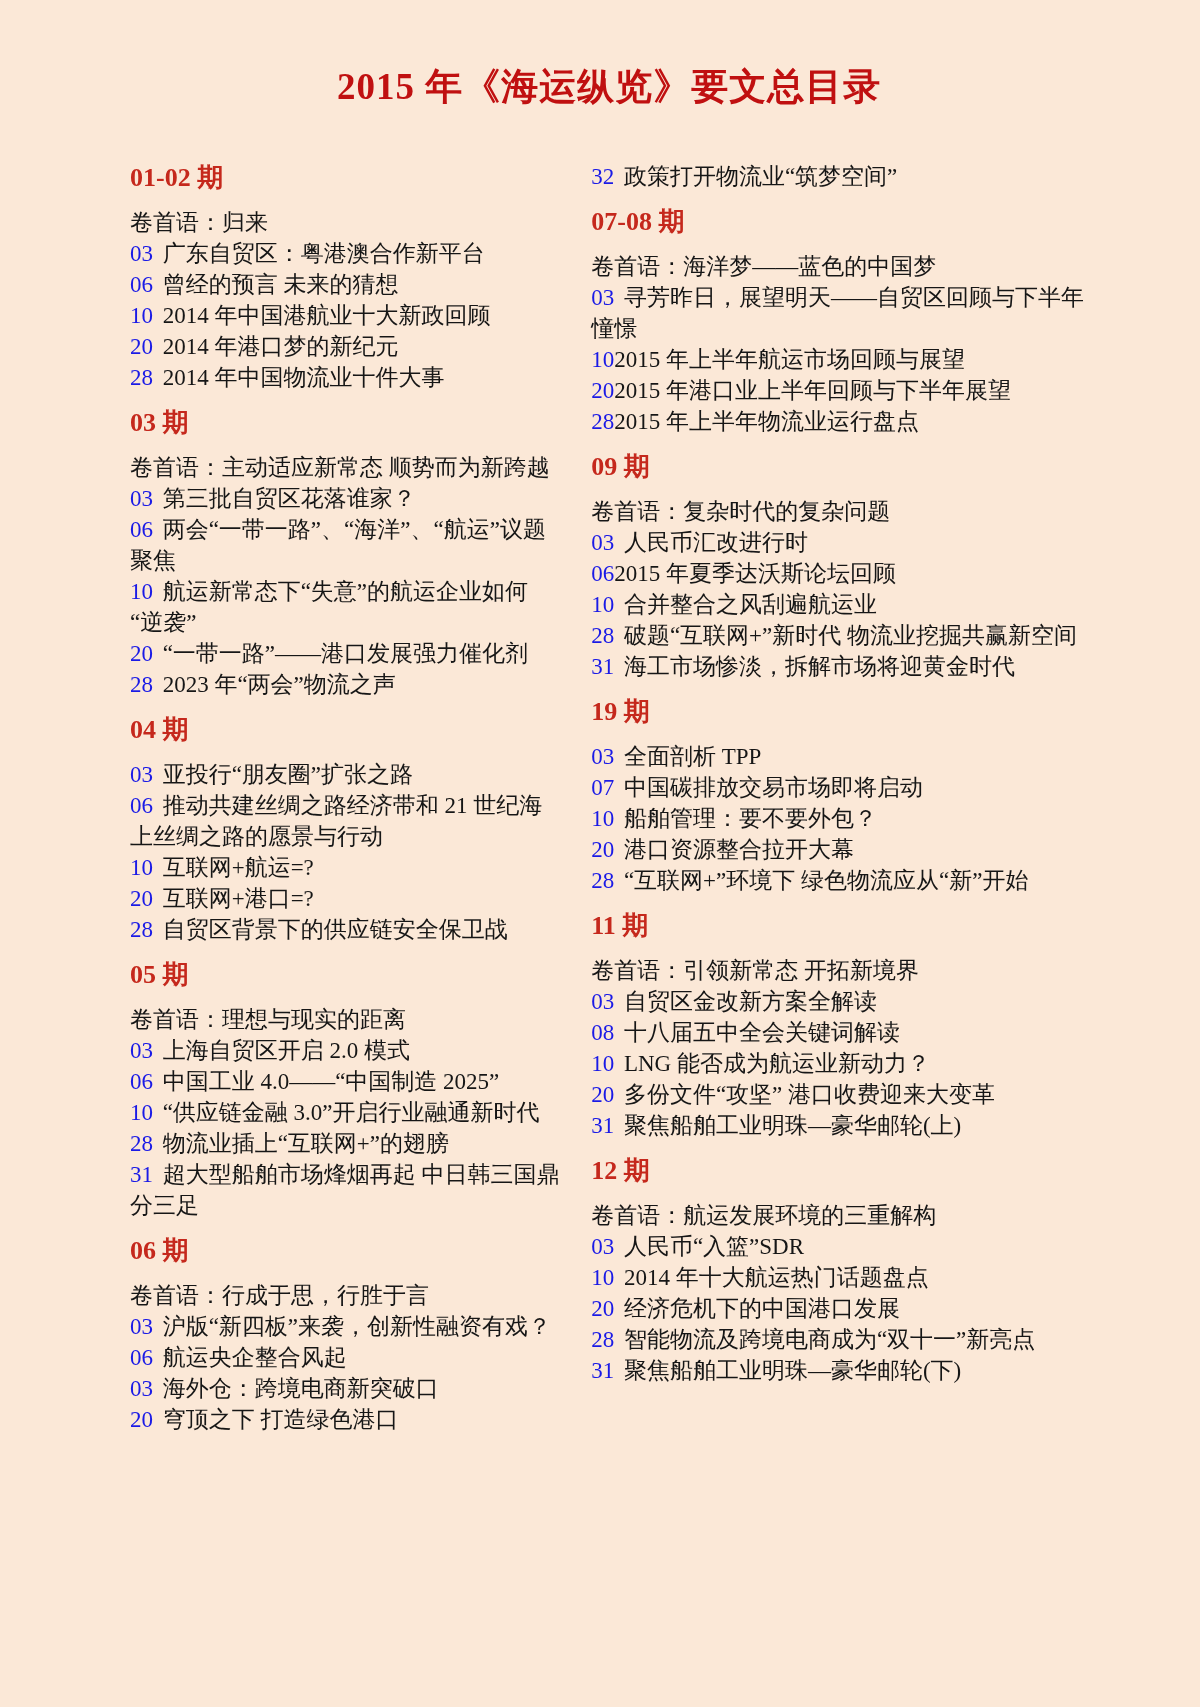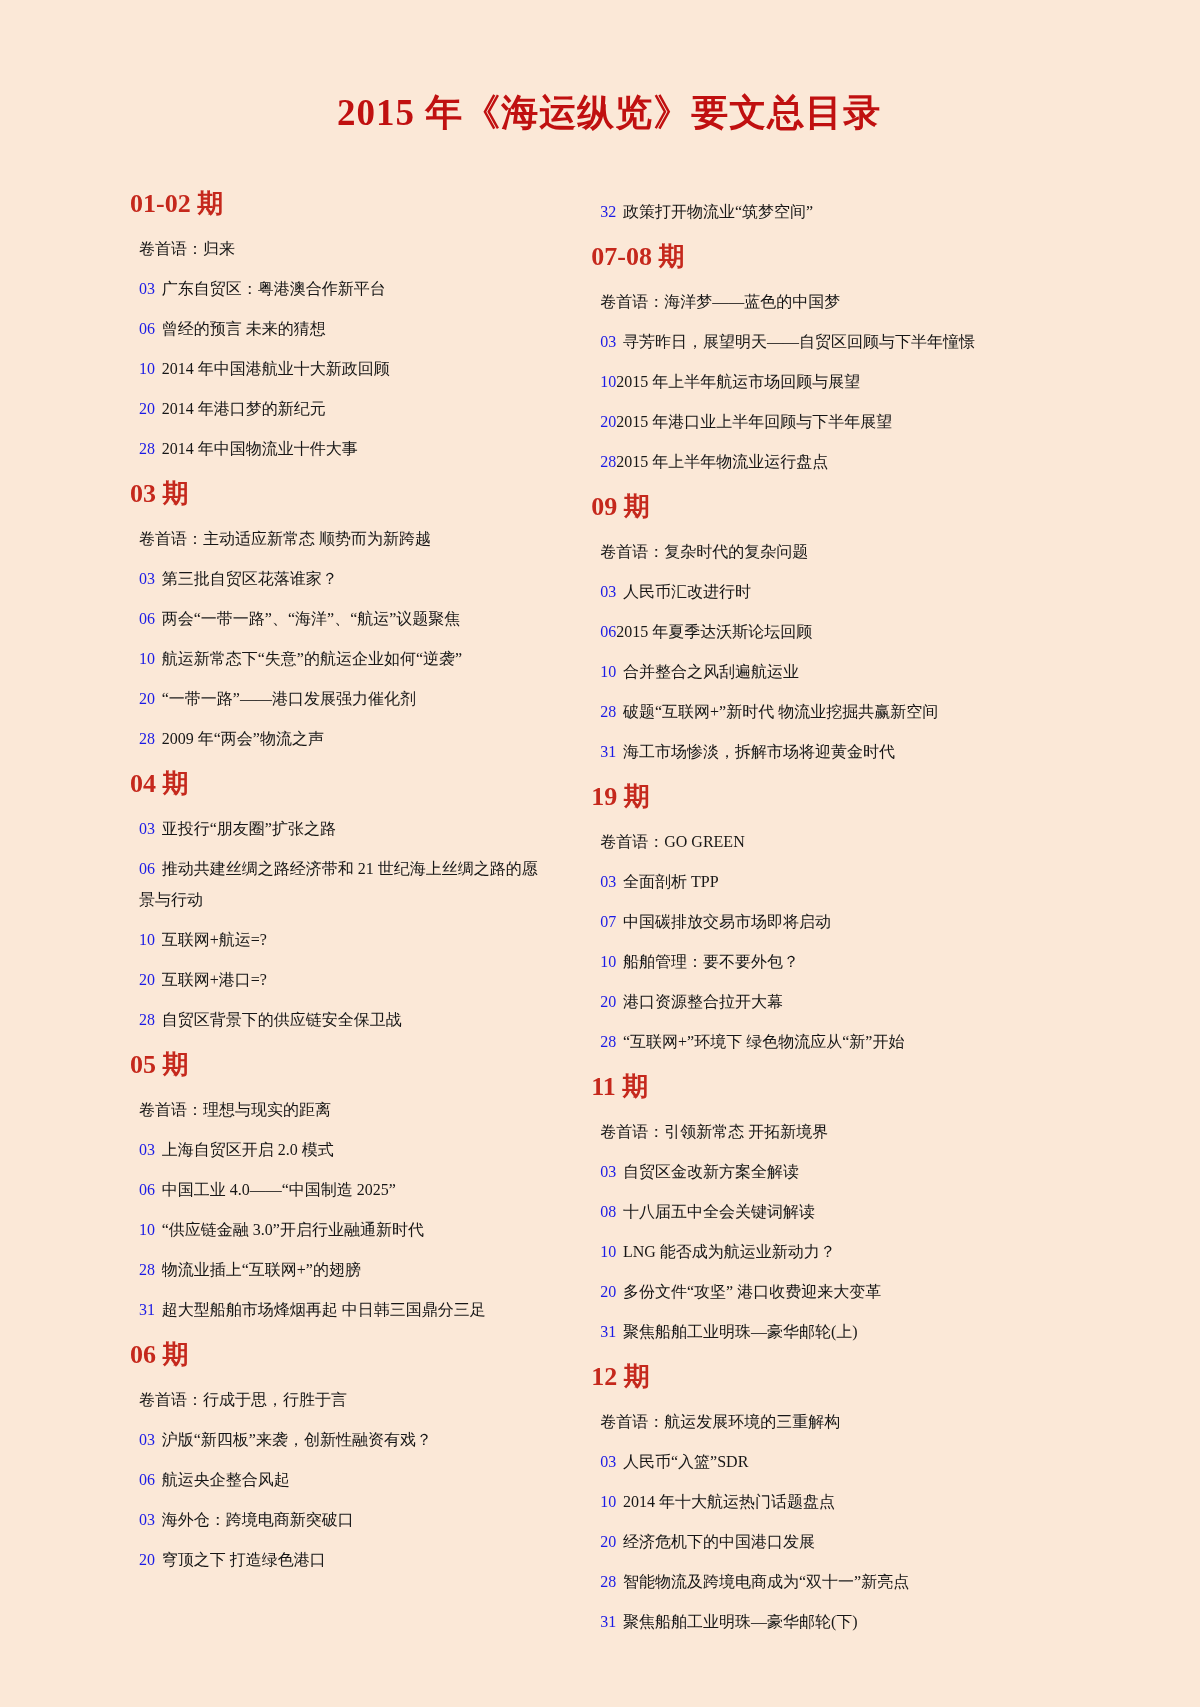--- a/index.html
+++ b/index.html
@@ -9,21 +9,21 @@
   body{
     background:var(--bg);
     color:var(--fg);
     font-family:"Liberation Serif","DejaVu Serif",serif;
   }
   .page{
     position:relative;
     width:1200px;height:1707px;
     box-sizing:border-box;
     margin:0 auto;
-    padding:90px 112px 0 130px;
+    padding:64px 112px 0 130px;
     background:var(--bg);
     overflow:hidden;
   }
   h1.title{
     margin:0 0 38px 0;
     text-align:center;
     font-size:37px;
     line-height:46px;
     font-weight:bold;
     color:var(--title);
@@ -34,22 +34,22 @@
   .col-left{width:440px;margin-right:10px;}
   .col-right{width:508px;padding-top:13px;}
   h2.issue{
     margin:13px 0 13px 0;
     font-size:26px;
     line-height:33px;
     font-weight:bold;
     color:var(--issue);
   }
   .line{
-    margin:9px;
-    font-size:16px;
+    margin:0;
+    font-size:23px;
     line-height:31px;
     color:var(--fg);
     word-break:break-word;
   }
   .num{color:var(--num);margin-right:0.42em;}
   .tight .num{margin-right:0;}
 </style>
 </head>
 <body>
 
@@ -63,21 +63,21 @@
         <p class="line item"><span class="num">06</span><span class="txt">曾经的预言 未来的猜想</span></p>
         <p class="line item"><span class="num">10</span><span class="txt">2014 年中国港航业十大新政回顾</span></p>
         <p class="line item"><span class="num">20</span><span class="txt">2014 年港口梦的新纪元</span></p>
         <p class="line item"><span class="num">28</span><span class="txt">2014 年中国物流业十件大事</span></p>
         <h2 class="issue">03 期</h2>
         <p class="line preface">卷首语：主动适应新常态 顺势而为新跨越</p>
         <p class="line item"><span class="num">03</span><span class="txt">第三批自贸区花落谁家？</span></p>
         <p class="line item"><span class="num">06</span><span class="txt">两会“一带一路”、“海洋”、“航运”议题聚焦</span></p>
         <p class="line item"><span class="num">10</span><span class="txt">航运新常态下“失意”的航运企业如何“逆袭”</span></p>
         <p class="line item"><span class="num">20</span><span class="txt">“一带一路”——港口发展强力催化剂</span></p>
-        <p class="line item"><span class="num">28</span><span class="txt">2009 年“两会”物流之声</span></p>
+        <p class="line item"><span class="num">28</span><span class="txt">2023 年“两会”物流之声</span></p>
         <h2 class="issue">04 期</h2>
         <p class="line item"><span class="num">03</span><span class="txt">亚投行“朋友圈”扩张之路</span></p>
         <p class="line item"><span class="num">06</span><span class="txt">推动共建丝绸之路经济带和 21 世纪海上丝绸之路的愿景与行动</span></p>
         <p class="line item"><span class="num">10</span><span class="txt">互联网+航运=?</span></p>
         <p class="line item"><span class="num">20</span><span class="txt">互联网+港口=?</span></p>
         <p class="line item"><span class="num">28</span><span class="txt">自贸区背景下的供应链安全保卫战</span></p>
         <h2 class="issue">05 期</h2>
         <p class="line preface">卷首语：理想与现实的距离</p>
         <p class="line item"><span class="num">03</span><span class="txt">上海自贸区开启 2.0 模式</span></p>
         <p class="line item"><span class="num">06</span><span class="txt">中国工业 4.0——“中国制造 2025”</span></p>
@@ -100,21 +100,20 @@
         <p class="line item tight"><span class="num">20</span><span class="txt">2015 年港口业上半年回顾与下半年展望</span></p>
         <p class="line item tight"><span class="num">28</span><span class="txt">2015 年上半年物流业运行盘点</span></p>
         <h2 class="issue">09 期</h2>
         <p class="line preface">卷首语：复杂时代的复杂问题</p>
         <p class="line item"><span class="num">03</span><span class="txt">人民币汇改进行时</span></p>
         <p class="line item tight"><span class="num">06</span><span class="txt">2015 年夏季达沃斯论坛回顾</span></p>
         <p class="line item"><span class="num">10</span><span class="txt">合并整合之风刮遍航运业</span></p>
         <p class="line item"><span class="num">28</span><span class="txt">破题“互联网+”新时代 物流业挖掘共赢新空间</span></p>
         <p class="line item"><span class="num">31</span><span class="txt">海工市场惨淡，拆解市场将迎黄金时代</span></p>
         <h2 class="issue">19 期</h2>
-        <p class="line preface">卷首语：GO GREEN</p>
         <p class="line item"><span class="num">03</span><span class="txt">全面剖析 TPP</span></p>
         <p class="line item"><span class="num">07</span><span class="txt">中国碳排放交易市场即将启动</span></p>
         <p class="line item"><span class="num">10</span><span class="txt">船舶管理：要不要外包？</span></p>
         <p class="line item"><span class="num">20</span><span class="txt">港口资源整合拉开大幕</span></p>
         <p class="line item"><span class="num">28</span><span class="txt">“互联网+”环境下 绿色物流应从“新”开始</span></p>
         <h2 class="issue">11 期</h2>
         <p class="line preface">卷首语：引领新常态 开拓新境界</p>
         <p class="line item"><span class="num">03</span><span class="txt">自贸区金改新方案全解读</span></p>
         <p class="line item"><span class="num">08</span><span class="txt">十八届五中全会关键词解读</span></p>
         <p class="line item"><span class="num">10</span><span class="txt">LNG 能否成为航运业新动力？</span></p>

